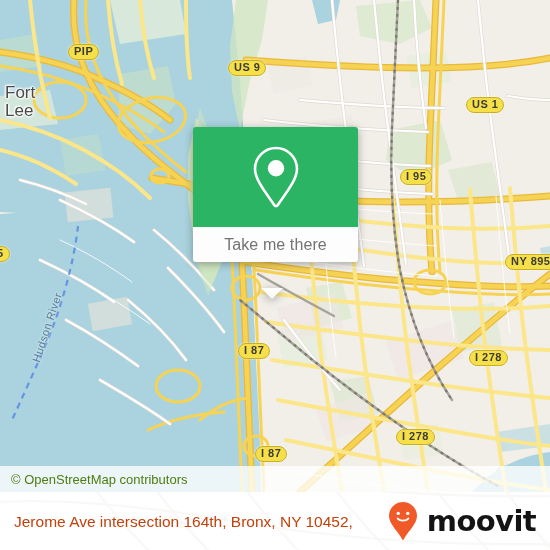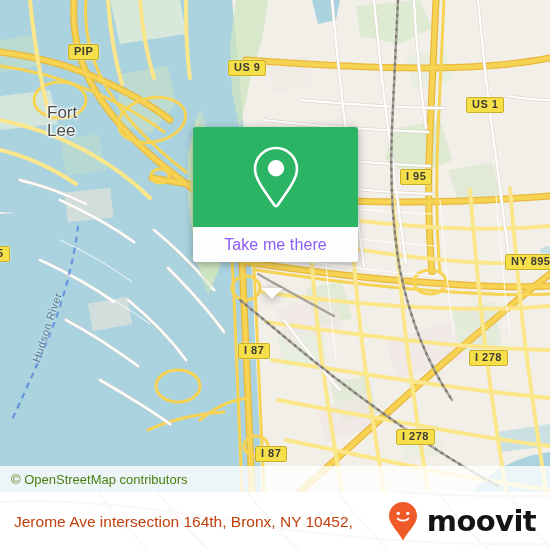--- a/index.html
+++ b/index.html
@@ -41,34 +41,34 @@
     white-space:pre-line;pointer-events:none;
   }
   .riverlabel{
     position:absolute;font-size:11px;color:#5d7b96;letter-spacing:.5px;
     text-shadow:0 0 3px #cfe6ef,0 0 3px #cfe6ef;
     transform-origin:0 0;
   }
   
   .shield{
     position:absolute;background:#f6e04a;border:1.5px solid #c9ae26;
-    border-radius:2px;color:#3d3b36;font-size:11px;font-weight:bold;
+    border-radius:8px;color:#3d3b36;font-size:11px;font-weight:bold;
     padding:1px 5px 2px 5px;letter-spacing:.5px;line-height:11px;
     box-shadow:0 0 2px rgba(255,255,255,.7);
     font-family:"Liberation Sans","DejaVu Sans",sans-serif;white-space:nowrap;
   }
 
   
   #callout{position:absolute;left:193px;top:127px;width:165px;
            filter:drop-shadow(0 2px 4px rgba(0,0,0,.32));}
   #callout .top{background:#2bb464;height:100px;
       border-radius:3px 3px 0 0;display:flex;align-items:center;justify-content:center;}
   #callout .bot{background:#fdfdfd;height:35px;border-radius:0 0 3px 3px;
       display:flex;align-items:center;justify-content:center;}
-  #callout .bot span{font-size:16px;color:#8b5cf6;letter-spacing:.1px;}
+  #callout .bot span{font-size:16px;color:#737373;letter-spacing:.1px;}
   #callout .tail{position:absolute;left:68px;top:161px;width:0;height:0;
       border-left:11px solid transparent;border-right:11px solid transparent;
       border-top:11px solid #fdfdfd;}
 
   
   #attrib{position:absolute;left:0;top:466px;width:550px;height:26px;
       background:rgba(255,255,255,.78);display:flex;align-items:center;}
   #attrib span{font-size:13px;color:#4d7c0f;padding-left:11px;}
 
   
@@ -295,21 +295,21 @@
       <g class="rail-d" stroke-width="2.2" opacity=".9">
         <path d="M398,0 C396,40 394,84 392,128 C390,176 392,224 400,270 C410,320 428,364 452,400"></path>
         <path d="M240,300 C262,318 286,338 310,358 C340,382 372,406 404,428 C436,450 468,470 498,486"></path>
       </g>
 
       <path class="boundary" stroke-width="2.2" d="M78,226 C74,262 62,306 46,344 C34,372 22,398 12,420"></path>
 
       <path class="green" d="M200,108 L216,150 L224,206 L222,262 L208,296 L196,262 L190,206 L190,152 Z" opacity=".55"></path>
     </svg>
 
-    <div class="maplabel" style="left:5px;top:104px;margin-left:42px;">Fort
+    <div class="maplabel" style="left:5px;top:84px;">Fort
 Lee</div>
 
     <div class="riverlabel" style="left:30px;top:360px;transform:rotate(-72deg);">Hudson River</div>
 
     <div class="shield" style="left:-9px;top:246px;">5</div>
     <div class="shield" style="left:68px;top:44px;">PIP</div>
     <div class="shield" style="left:228px;top:60px;">US 9</div>
     <div class="shield" style="left:431px;top:97px;margin-left:35px;">US 1</div>
     <div class="shield" style="left:400px;top:169px;">I 95</div>
     <div class="shield" style="left:505px;top:254px;">NY 895</div>

